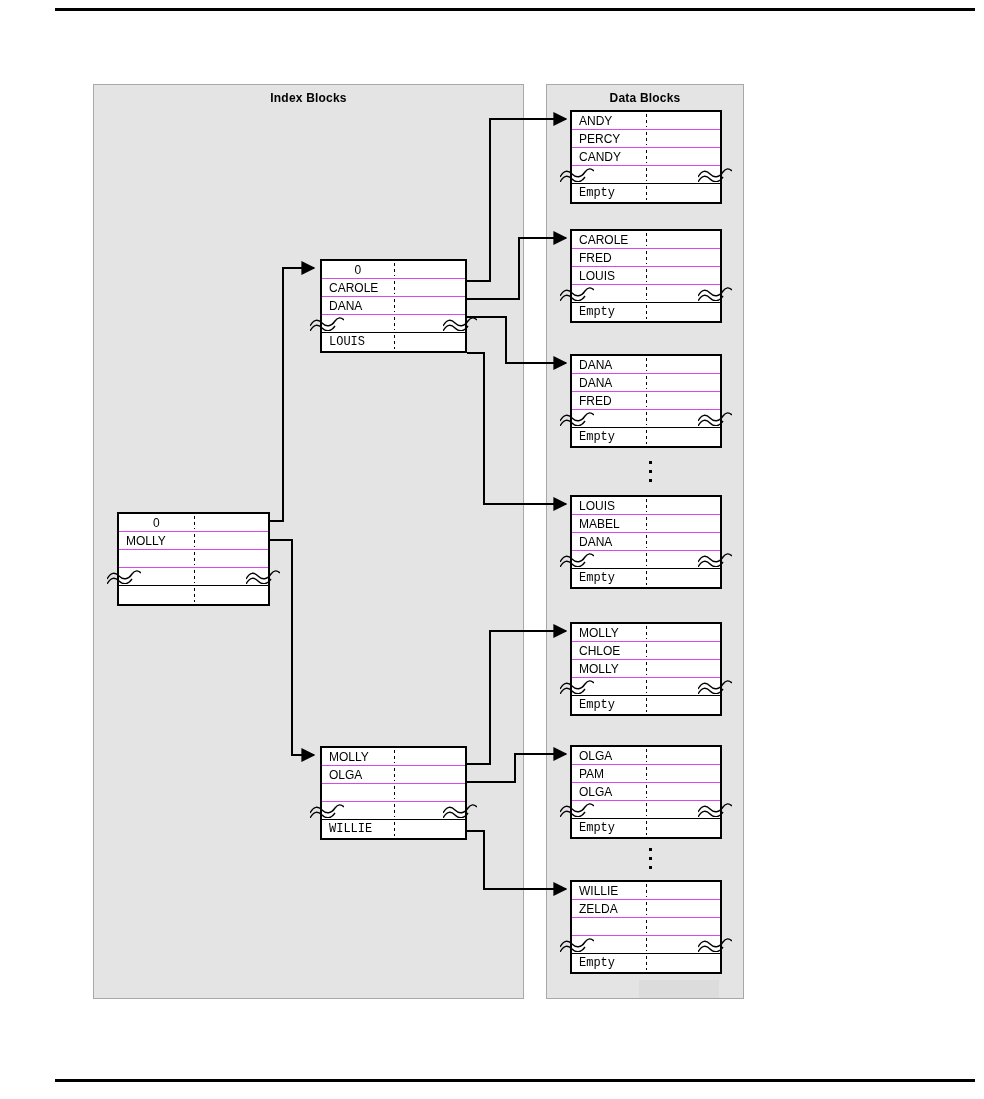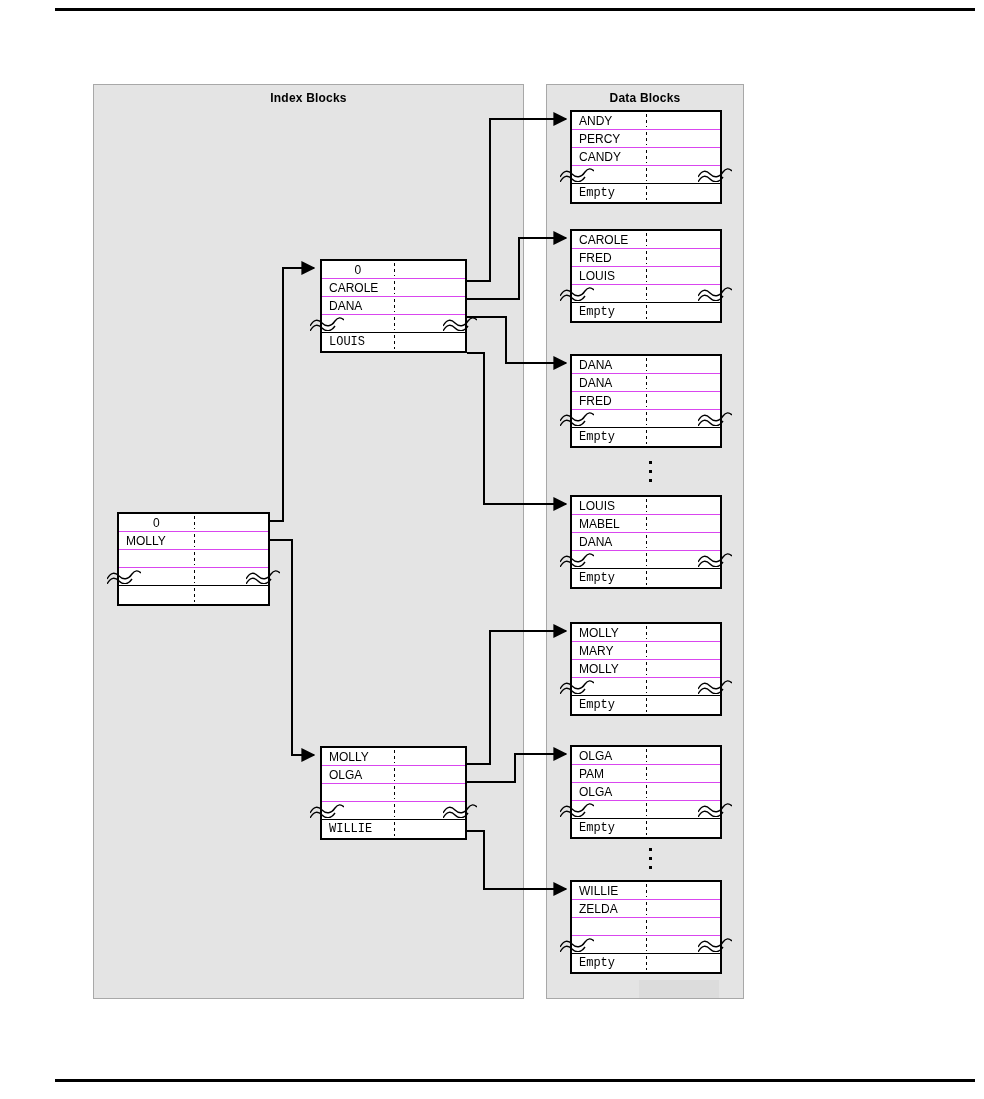--- a/index.html
+++ b/index.html
@@ -317,21 +317,21 @@
       <span class="label">Empty</span>
       <span class="divider"></span>
     </div>
   </div>
 <div class="block" id="dat-4" style="left:570px;top:622px;width:152px;height:94px;">
     <div class="row">
       <span class="label">MOLLY</span>
       <span class="divider"></span>
     </div>
     <div class="row">
-      <span class="label">MARY</span>
+      <span class="label">CHLOE</span>
       <span class="divider"></span>
     </div>
     <div class="row">
       <span class="label">MOLLY</span>
       <span class="divider"></span>
     </div>
     <div class="row tear">
       <span class="label"></span>
       <span class="divider"></span>
       <svg class="tear-mark tear-left" viewBox="0 0 34 14" preserveAspectRatio="none">

